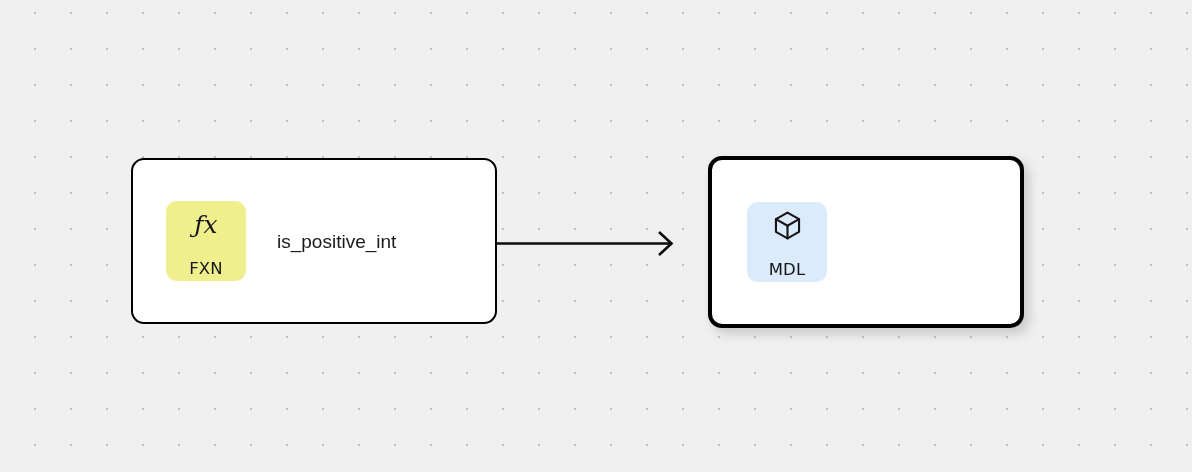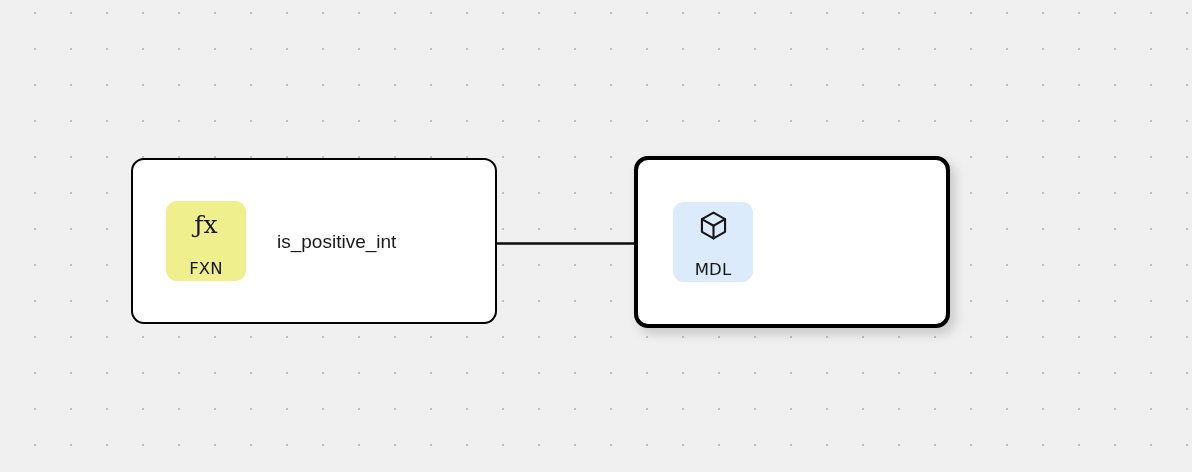--- a/index.html
+++ b/index.html
@@ -56,21 +56,21 @@
   
   #node-fxn {
     left: 131px;
     top: 158px;
     width: 366px;
     height: 166px;
     padding-left: 33px;
   }
   
   #node-mdl {
-    left: 634px;
+    left: 708px;
     top: 156px;
     width: 316px;
     height: 172px;
     padding-left: 35px;
   }
 
   
   .badge {
     box-sizing: border-box;
     width: 80px;
@@ -86,20 +86,21 @@
   .badge-glyph {
     height: 36px;
     display: flex;
     align-items: center;
     justify-content: center;
     color: #17171a;
   }
   .badge-fx {
     font-family: "DejaVu Serif", serif;
     font-size: 25px;
+    font-style: italic;
     line-height: 1;
     letter-spacing: 0px;
     color: #17171a;
   }
   .badge-label {
     font-size: 16.5px;
     letter-spacing: 0.2px;
     color: #17171a;
     margin-top: 19px;
     line-height: 1;

